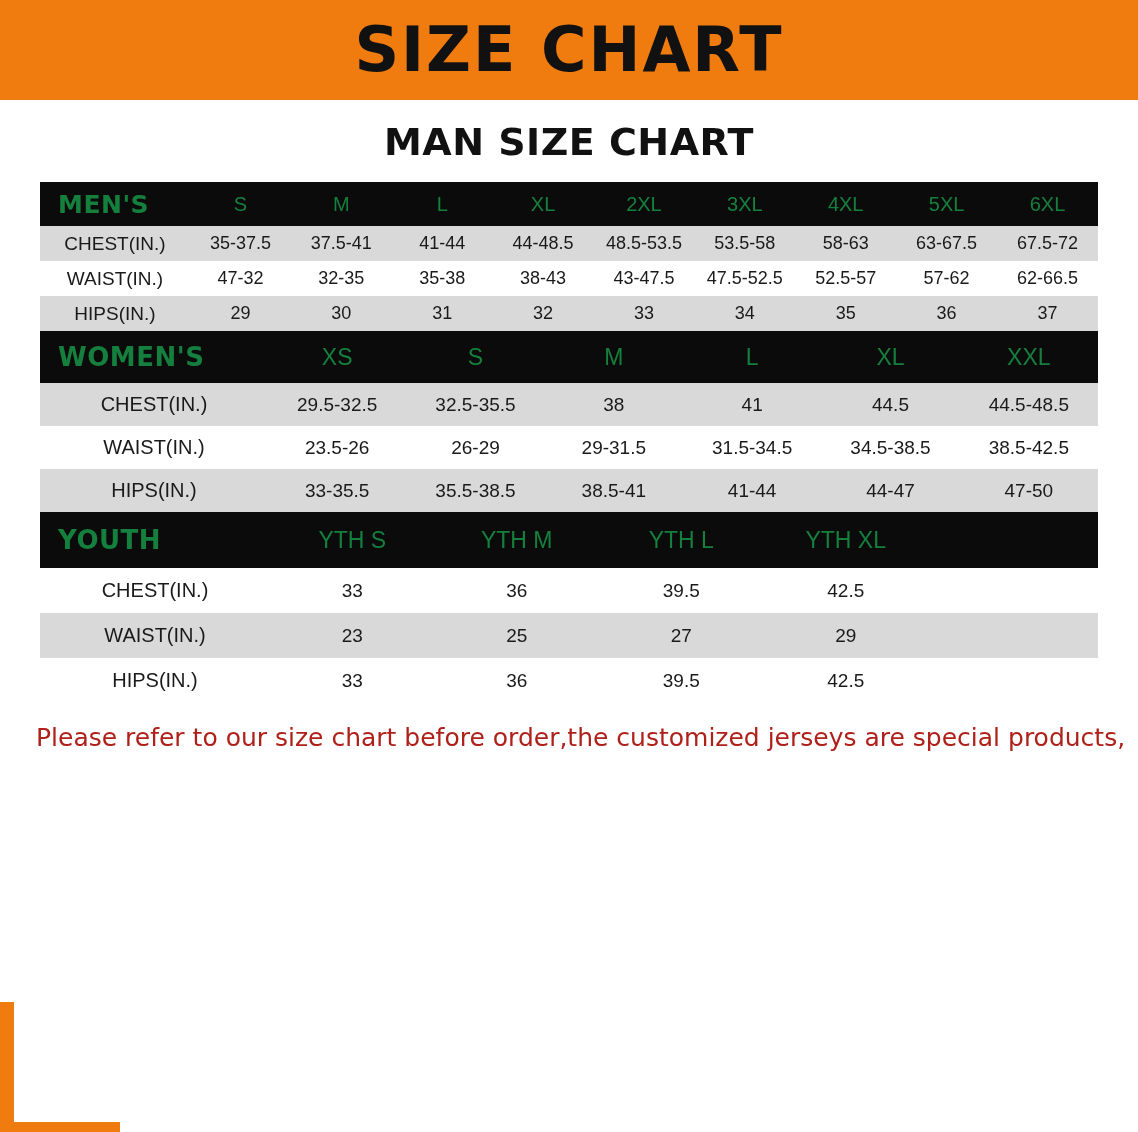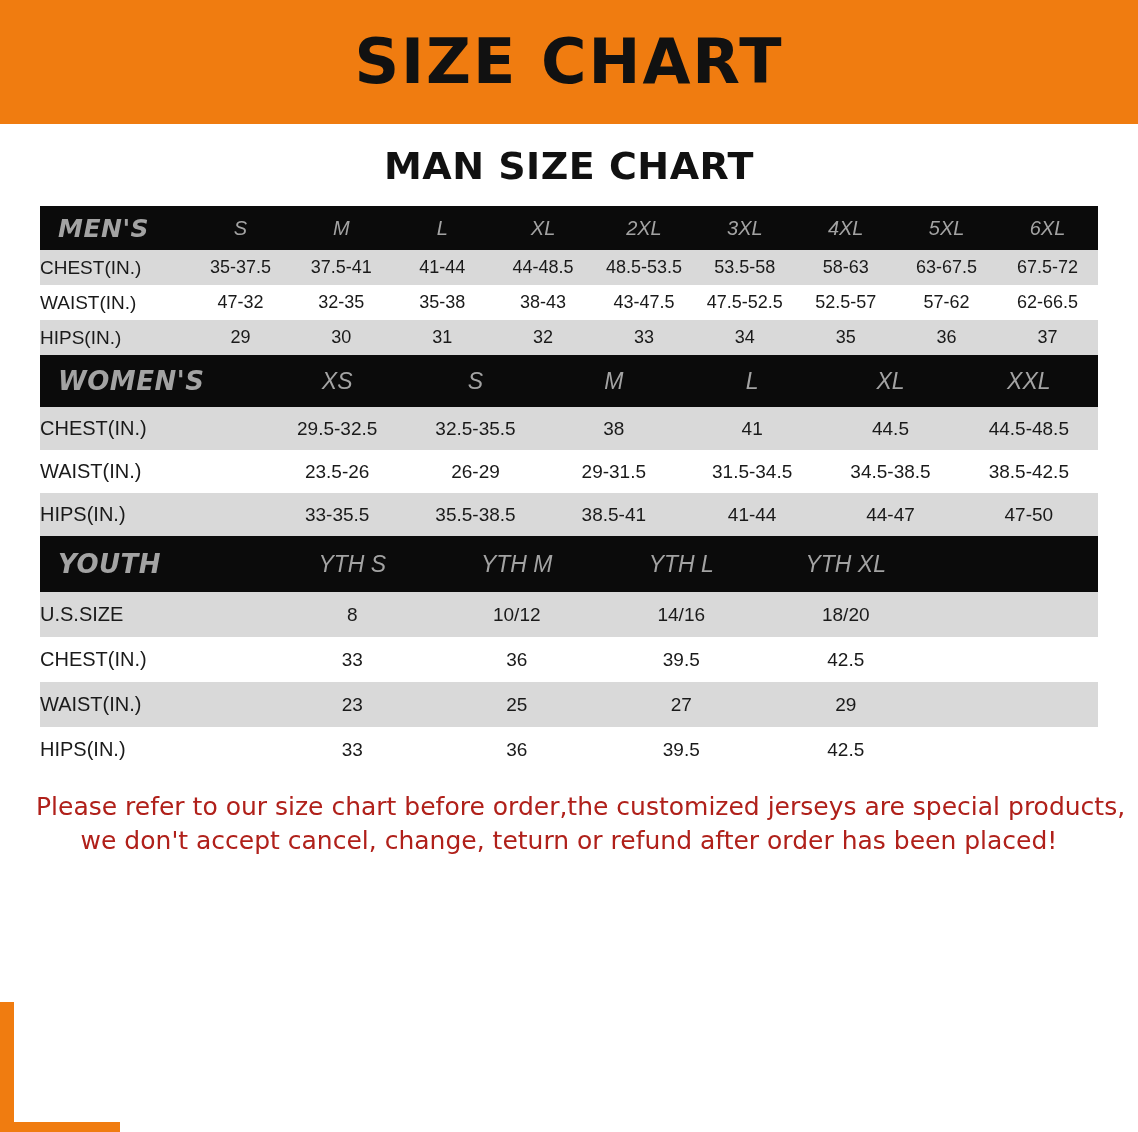--- a/index.html
+++ b/index.html
@@ -15,21 +15,21 @@
   }
   .page {
     position: relative;
     width: 1138px;
     height: 1132px;
     background: #ffffff;
     box-sizing: border-box;
   }
   
   .banner {
-    height: 124px;
+    height: 100px;
     background: #F07C10;
     display: flex;
     align-items: center;
     justify-content: center;
   }
   .banner-title {
     font-family: "DejaVu Sans", sans-serif;
     font-weight: bold;
     font-size: 62px;
     letter-spacing: 2px;
@@ -64,39 +64,38 @@
     text-align: center;
     font-family: "Liberation Sans", sans-serif;
     color: #1a1a1a;
     padding: 0;
   }
   
   table.chart thead tr {
     background: #0b0b0b;
   }
   table.chart thead th {
-    color: #a3a3a3;
+    color: #15803d;
     font-size: 20px;
     font-weight: normal;
-    font-style: italic;
   }
   table.chart thead th.rowlabel {
     font-family: "DejaVu Sans", sans-serif;
     font-weight: bold;
     font-size: 25px;
     text-align: left;
     padding-left: 18px;
     letter-spacing: 0.5px;
   }
   table.chart tbody td {
     font-size: 18px;
   }
   table.chart tbody td.rowlabel {
     font-size: 19px;
-    text-align: left;
+    text-align: center;
     margin-left: 32px;
   }
   
   tr.band-grey td { background: #d9d9d9; }
   tr.band-white td { background: #ffffff; }
 
   
   #men-table thead th { height: 44px; }
   #men-table tbody tr { height: 35px; }
   #men-table col.c0 { width: 150px; }
@@ -291,28 +290,20 @@
         <tr>
           <th class="rowlabel">YOUTH</th>
           <th>YTH S</th>
           <th>YTH M</th>
           <th>YTH L</th>
           <th>YTH XL</th>
           <th></th>
         </tr>
       </thead>
       <tbody>
-        <tr class="band-grey">
-          <td class="rowlabel">U.S.SIZE</td>
-          <td>8</td>
-          <td>10/12</td>
-          <td>14/16</td>
-          <td>18/20</td>
-          <td></td>
-        </tr>
         <tr class="band-white">
           <td class="rowlabel">CHEST(IN.)</td>
           <td>33</td>
           <td>36</td>
           <td>39.5</td>
           <td>42.5</td>
           <td></td>
         </tr>
         <tr class="band-grey">
           <td class="rowlabel">WAIST(IN.)</td>
@@ -329,18 +320,17 @@
           <td>39.5</td>
           <td>42.5</td>
           <td></td>
         </tr>
       </tbody>
     </table>
   </div>
 
   <div class="note">
     <div>Please refer to our size chart before order,the customized jerseys are special products,</div>
-    <div>we don't accept cancel, change, teturn or refund after order has been placed!</div>
   </div>
 
   <div class="corner-accent"></div>
   <div class="corner-accent-bottom"></div>
 </div>
 
 </body></html>

